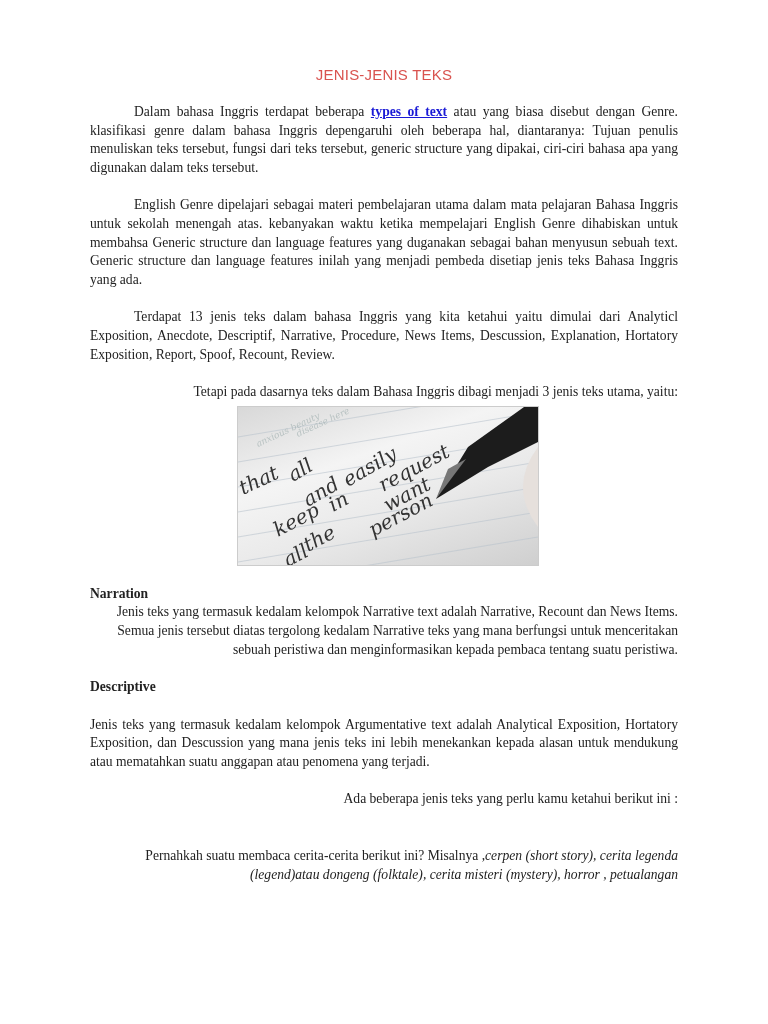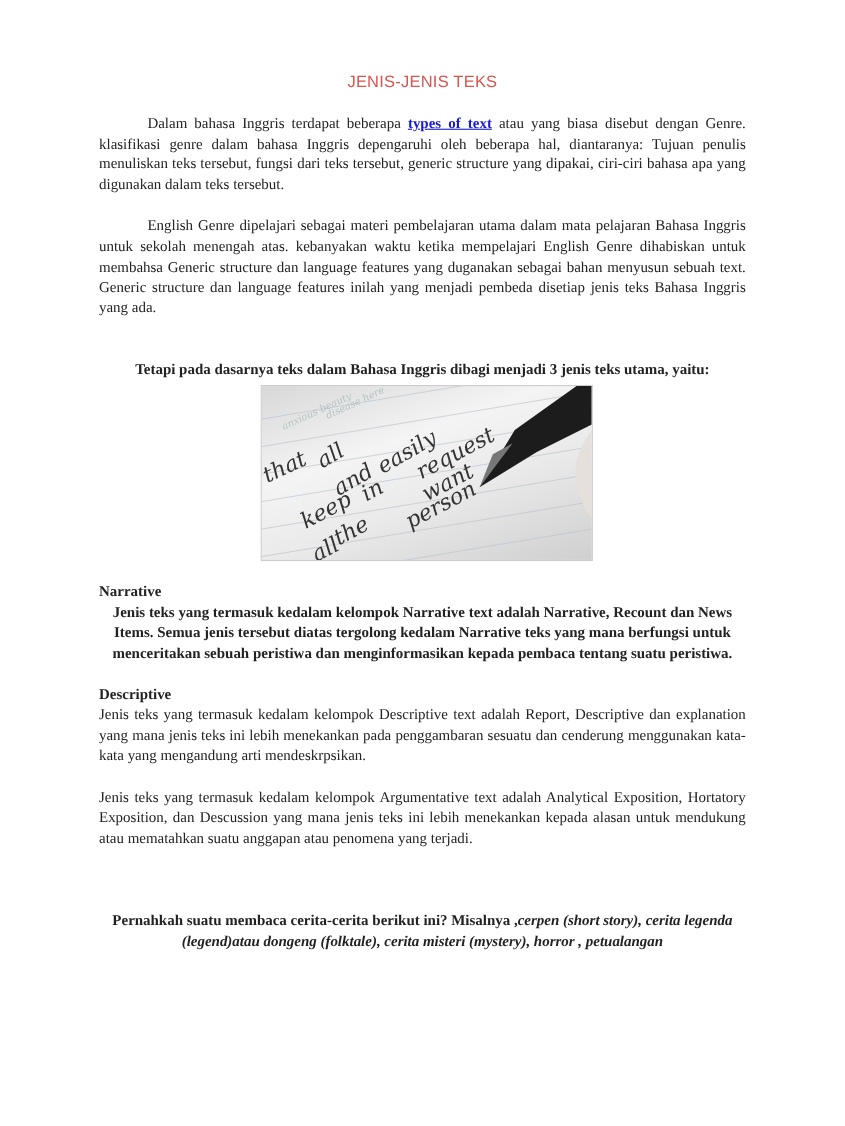--- a/index.html
+++ b/index.html
@@ -12,21 +12,21 @@
   .title {
     font-family: "Liberation Sans", "DejaVu Sans", sans-serif;
     color: #d9534f; text-align: center; font-size: 15px; letter-spacing: 0.2px;
     margin: 0 0 20px 0; font-weight: normal;
   }
   p { margin: 0; font-size: 13.6px; line-height: 18.6px; text-align: justify; }
   p.indent { text-indent: 44px; }
   .gap { height: 19px; }
   .link { color: #1a1ad6; font-weight: bold; text-decoration: underline; }
   .heading { font-weight: bold; font-size: 13.6px; line-height: 18.6px; }
-  .left { text-align: center; font-weight: bold; }
+  .left { text-align: right; }
   em { font-style: italic; }
   .figure {
     width: 300px; height: 158px; margin: 4px 0 0 147px; border: 1px solid #ccc;
     background: linear-gradient(160deg, #d8d8d8 0%, #f4f4f4 35%, #eaeaea 60%, #cfcfcf 100%);
     position: relative; overflow: hidden;
   }
   .figure svg { position: absolute; left: 0; top: 0; }
 </style>
 </head>
 <body>
@@ -35,20 +35,21 @@
   <div class="content">
 
     <h1 class="title">JENIS-JENIS TEKS</h1>
 
     <p class="indent"><span>Dalam bahasa Inggris terdapat beberapa </span><a class="link">types of text</a><span> atau yang biasa disebut dengan Genre. klasifikasi genre dalam bahasa Inggris depengaruhi oleh beberapa hal, diantaranya: Tujuan penulis menuliskan teks tersebut, fungsi dari teks tersebut, generic structure yang dipakai, ciri-ciri bahasa apa yang digunakan dalam teks tersebut.</span></p>
     <div class="gap"></div>
 
     <p class="indent">English Genre dipelajari sebagai materi pembelajaran utama dalam mata pelajaran Bahasa Inggris untuk sekolah menengah atas. kebanyakan waktu ketika mempelajari English Genre dihabiskan untuk membahsa Generic structure dan language features yang duganakan sebagai bahan menyusun sebuah text. Generic structure dan language features inilah yang menjadi pembeda disetiap jenis teks Bahasa Inggris yang ada.</p>
     <div class="gap"></div>
 
+    <p class="indent">Terdapat 13 jenis teks dalam bahasa Inggris yang kita ketahui yaitu dimulai dari Analyticl Exposition, Anecdote, Descriptif, Narrative, Procedure, News Items, Descussion, Explanation, Hortatory Exposition, Report, Spoof, Recount, Review.</p>
     <div class="gap"></div>
 
     <p class="left">Tetapi pada dasarnya teks dalam Bahasa Inggris dibagi menjadi 3 jenis teks utama, yaitu:</p>
 
     <div class="figure">
       <svg width="300" height="158" viewBox="0 0 300 158">
         <g stroke="#b9c2cc" stroke-width="0.6" fill="none">
           <line x1="0" y1="30" x2="300" y2="-20"></line>
           <line x1="0" y1="55" x2="300" y2="5"></line>
           <line x1="0" y1="80" x2="300" y2="30"></line>
@@ -75,36 +76,36 @@
           <text x="60" y="30" transform="rotate(-25 60 30)">disease here</text>
         </g>
         <path d="M198 92 L230 40 L300 -10 L300 35 L250 60 Z" fill="#1c1c1c"></path>
         <path d="M198 92 L210 62 L228 52 Z" fill="#777"></path>
         <path d="M300 40 Q270 80 300 120 Z" fill="#e6e0dc"></path>
       </svg>
     </div>
     <div class="gap"></div>
 
     <div>
-      <div class="heading">Narrative</div>
+      <div class="heading">Narration</div>
       <p class="left">Jenis teks yang termasuk kedalam kelompok Narrative text adalah Narrative, Recount dan News Items. Semua jenis tersebut diatas tergolong kedalam Narrative teks yang mana berfungsi untuk menceritakan sebuah peristiwa dan menginformasikan kepada pembaca tentang suatu peristiwa.</p>
     </div>
     <div class="gap"></div>
 
     <div>
       <div class="heading">Descriptive</div>
-      <p>Jenis teks yang termasuk kedalam kelompok Descriptive text adalah Report, Descriptive dan explanation yang mana jenis teks ini lebih menekankan pada penggambaran sesuatu dan cenderung menggunakan kata-kata yang mengandung arti mendeskrpsikan.</p>
     </div>
     <div class="gap"></div>
 
     <div>
       <p>Jenis teks yang termasuk kedalam kelompok Argumentative text adalah Analytical Exposition, Hortatory Exposition, dan Descussion yang mana jenis teks ini lebih menekankan kepada alasan untuk mendukung atau mematahkan suatu anggapan atau penomena yang terjadi.</p>
     </div>
     <div class="gap"></div>
 
+    <p class="left">Ada beberapa jenis teks yang perlu kamu ketahui berikut ini :</p>
     <div class="gap"></div>
 
     <div class="gap"></div>
 
     <p class="left"><span>Pernahkah suatu membaca cerita-cerita berikut ini? Misalnya ,</span><em>cerpen (short story), cerita legenda (legend)atau dongeng (folktale), cerita misteri (mystery), horror , petualangan</em></p>
 
   </div>
 </div>
 
 </body></html>

